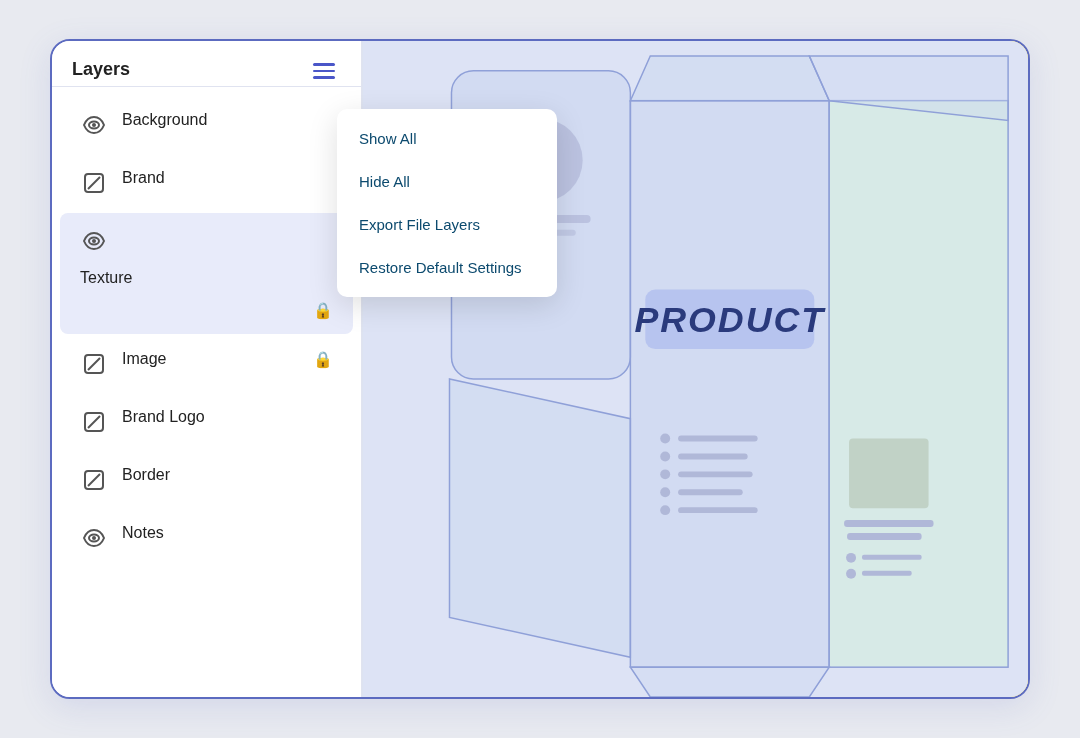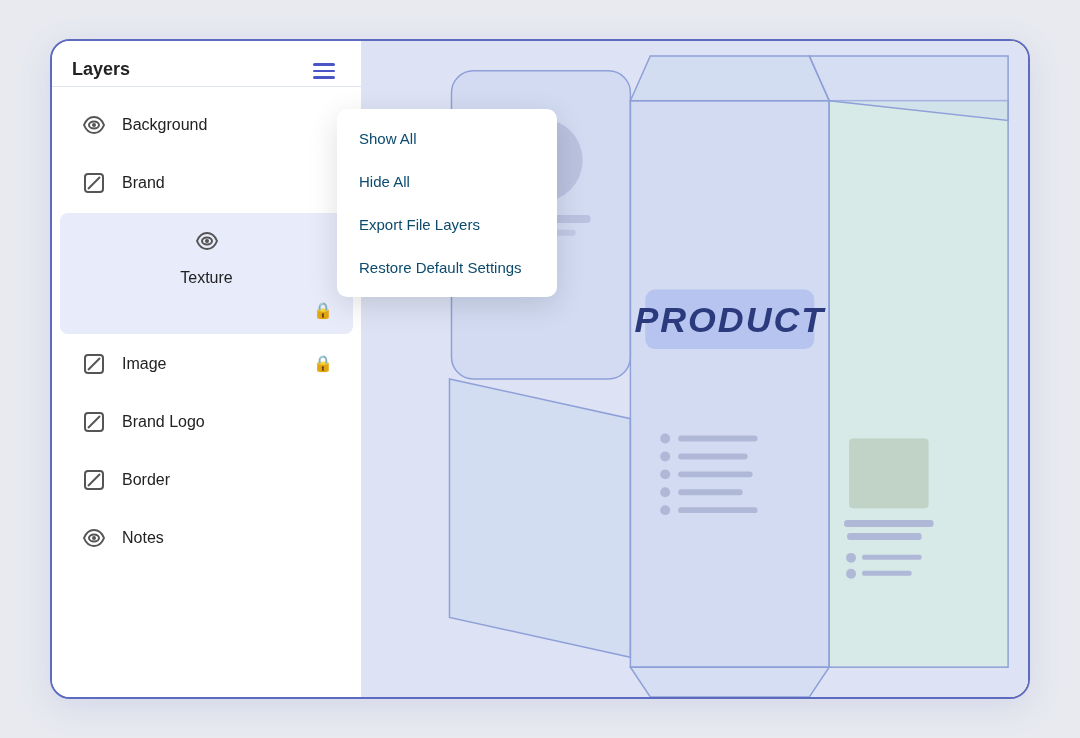--- a/index.html
+++ b/index.html
@@ -60,21 +60,21 @@
       height: 2.5px;
       background: #4a56c8;
       border-radius: 2px;
     }
     .layer-list {
       flex: 1;
       padding: 8px 0;
     }
     .layer-item {
       display: flex;
-      align-items: center;
+      align-items: flex-start;
       padding: 14px 20px;
       cursor: pointer;
       border-radius: 8px;
       margin: 2px 8px;
       gap: 14px;
     }
     .layer-item.active {
       background: #e8ebfa;
       flex-direction: column;
     }

